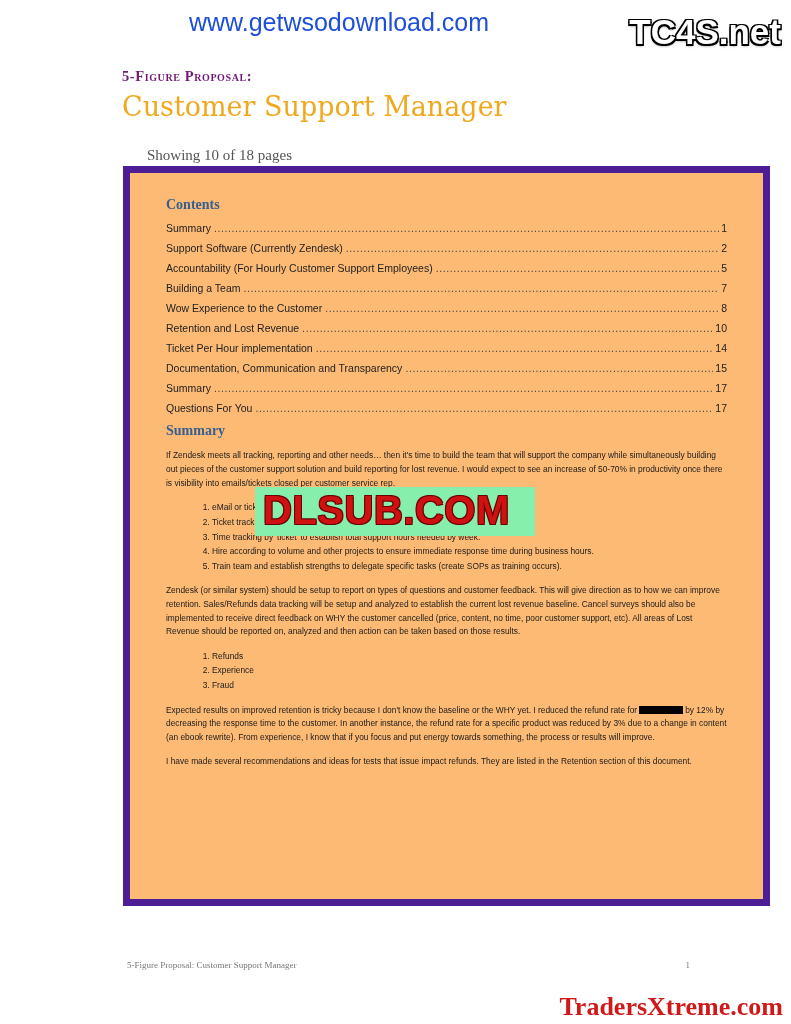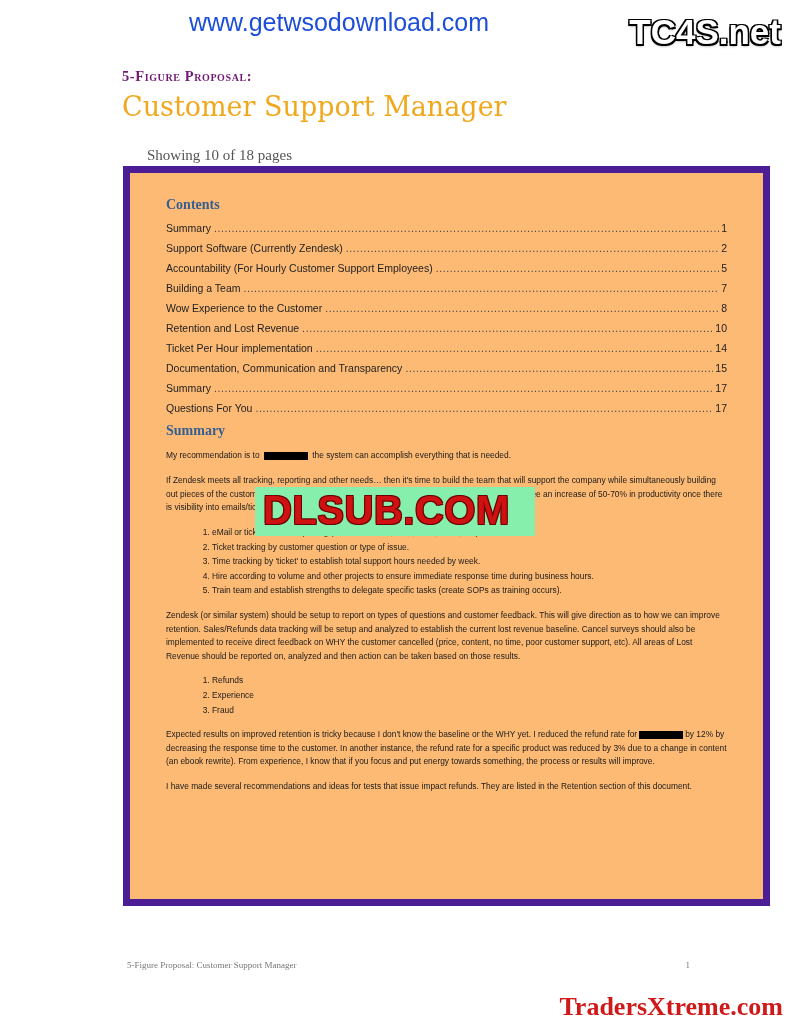--- a/index.html
+++ b/index.html
@@ -266,21 +266,20 @@
       <li>
         <span class="t">Questions For You</span>
         <span class="dots">..................................................................................................................................................</span>
         <span class="pg">17</span>
       </li>
     </ul>
 
     <h2 class="sec summary-head">Summary</h2>
 
     <div class="body">
-      <p><span>My recommendation is to </span><span class="redact"></span><span> the system can accomplish everything that is needed.</span></p>
 
       <p>If Zendesk meets all tracking, reporting and other needs… then it's time to build the team that will support the company while simultaneously building out pieces of the customer support solution and build reporting for lost revenue.  I would expect to see an increase of 50-70% in productivity once there is visibility into emails/tickets closed per customer service rep.</p>
 
       <ol>
         <li>eMail or ticket volume reporting (includes emails, calls, VM's, chats, etc)</li>
         <li>Ticket tracking by customer question or type of issue.</li>
         <li>Time tracking by 'ticket' to establish total support hours needed by week.</li>
         <li>Hire according to volume and other projects to ensure immediate response time during business hours.</li>
         <li>Train team and establish strengths to delegate specific tasks (create SOPs as training occurs).</li>
       </ol>

